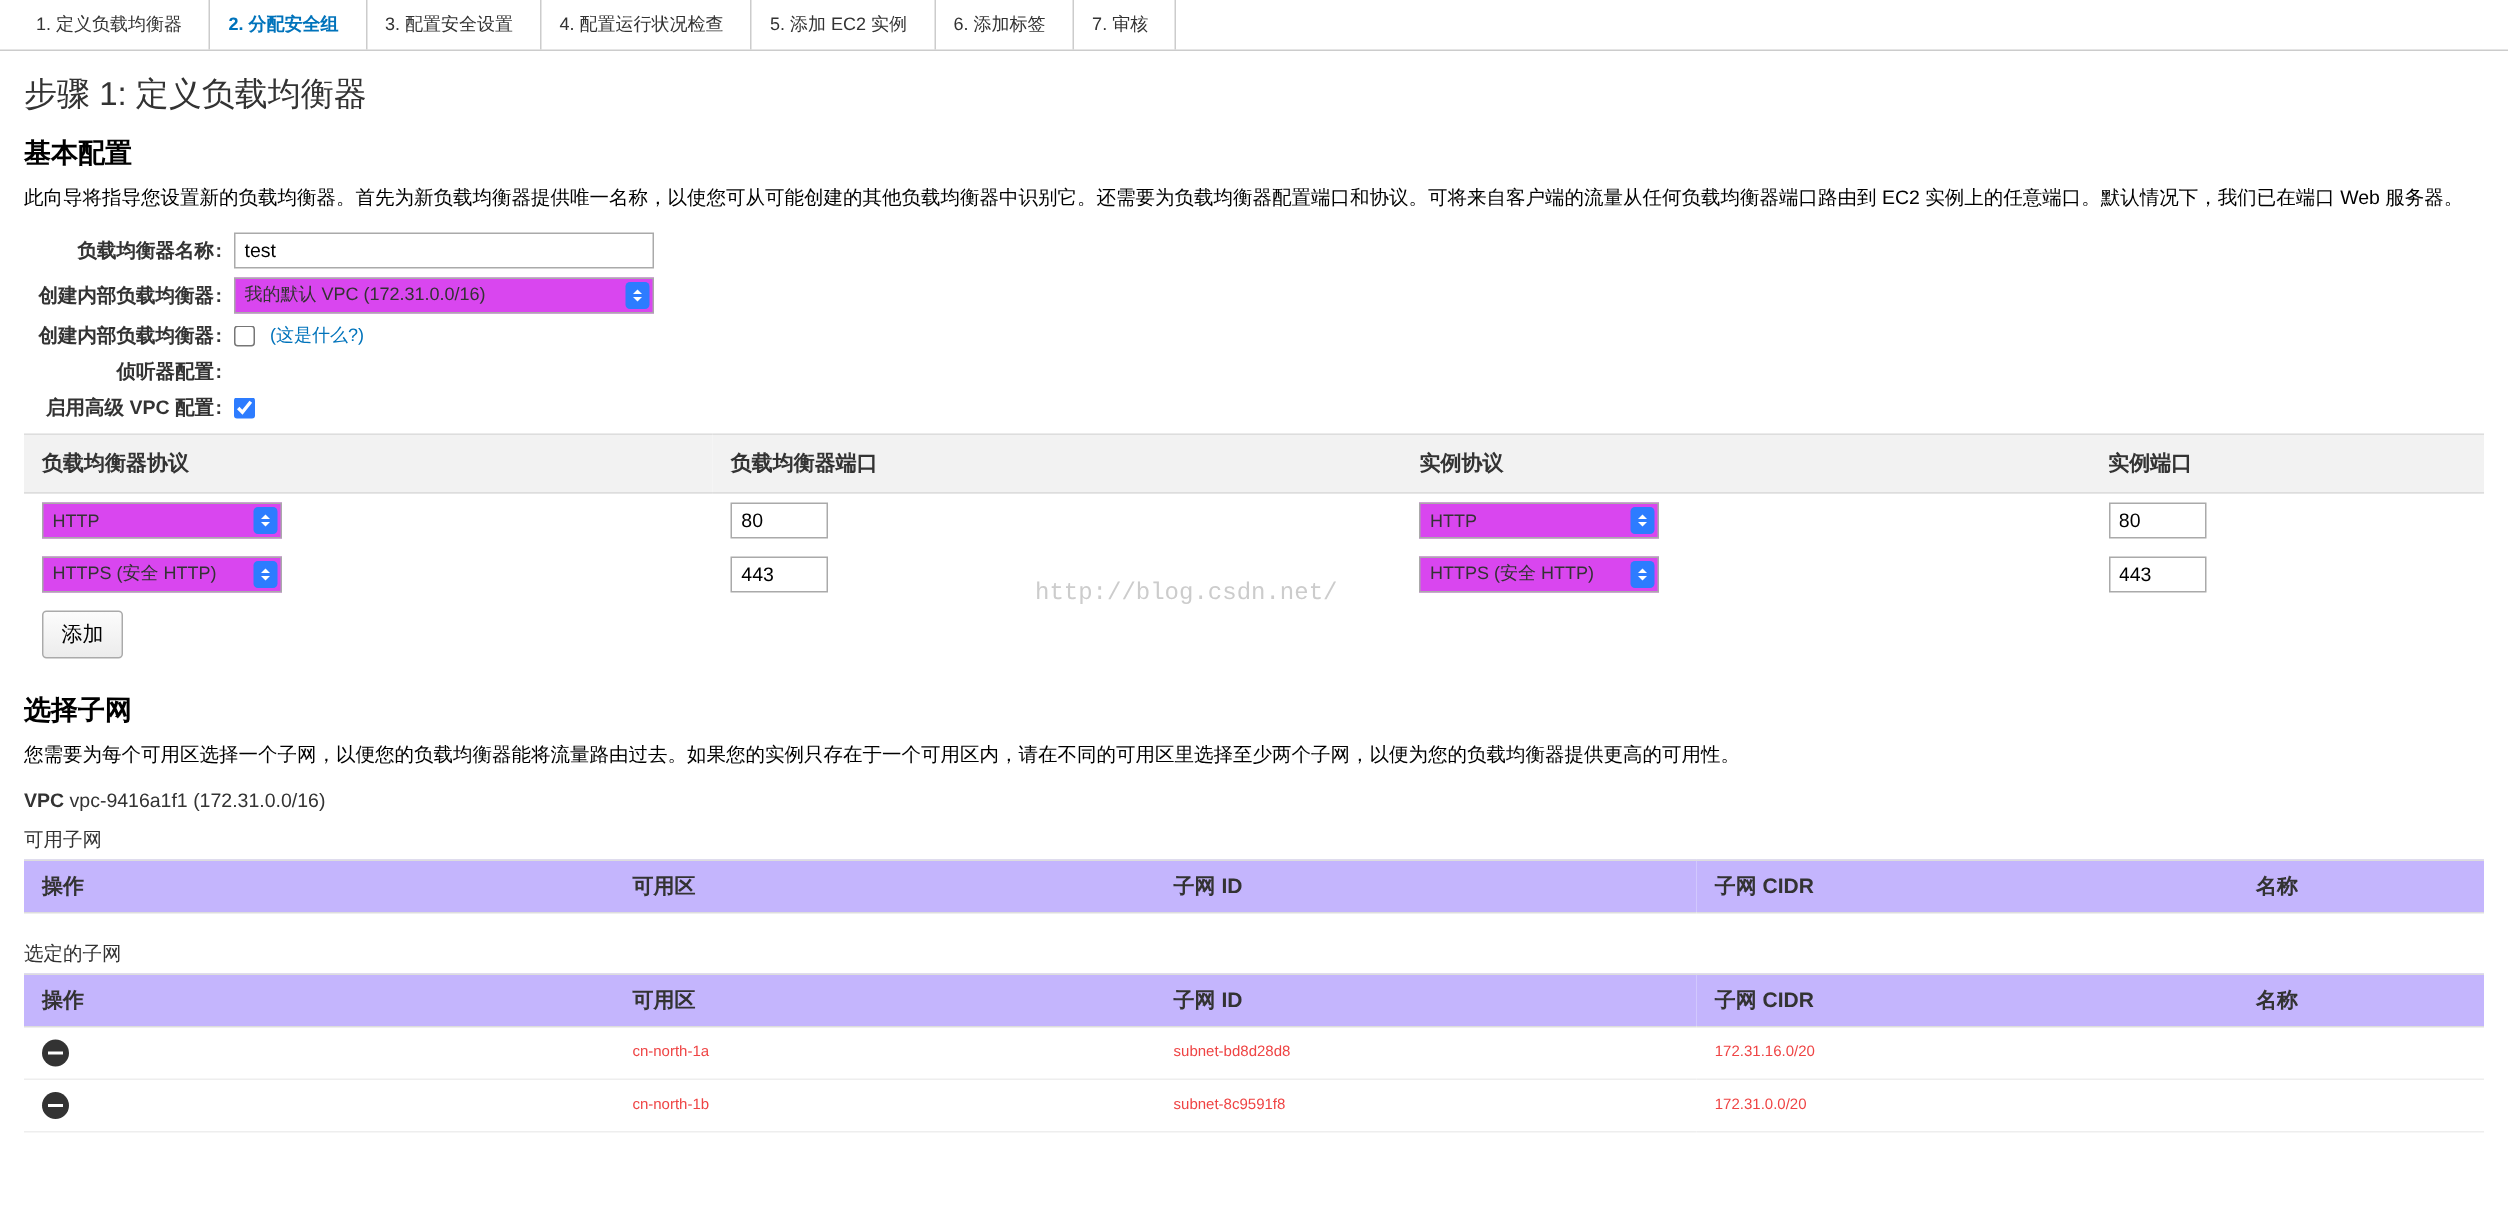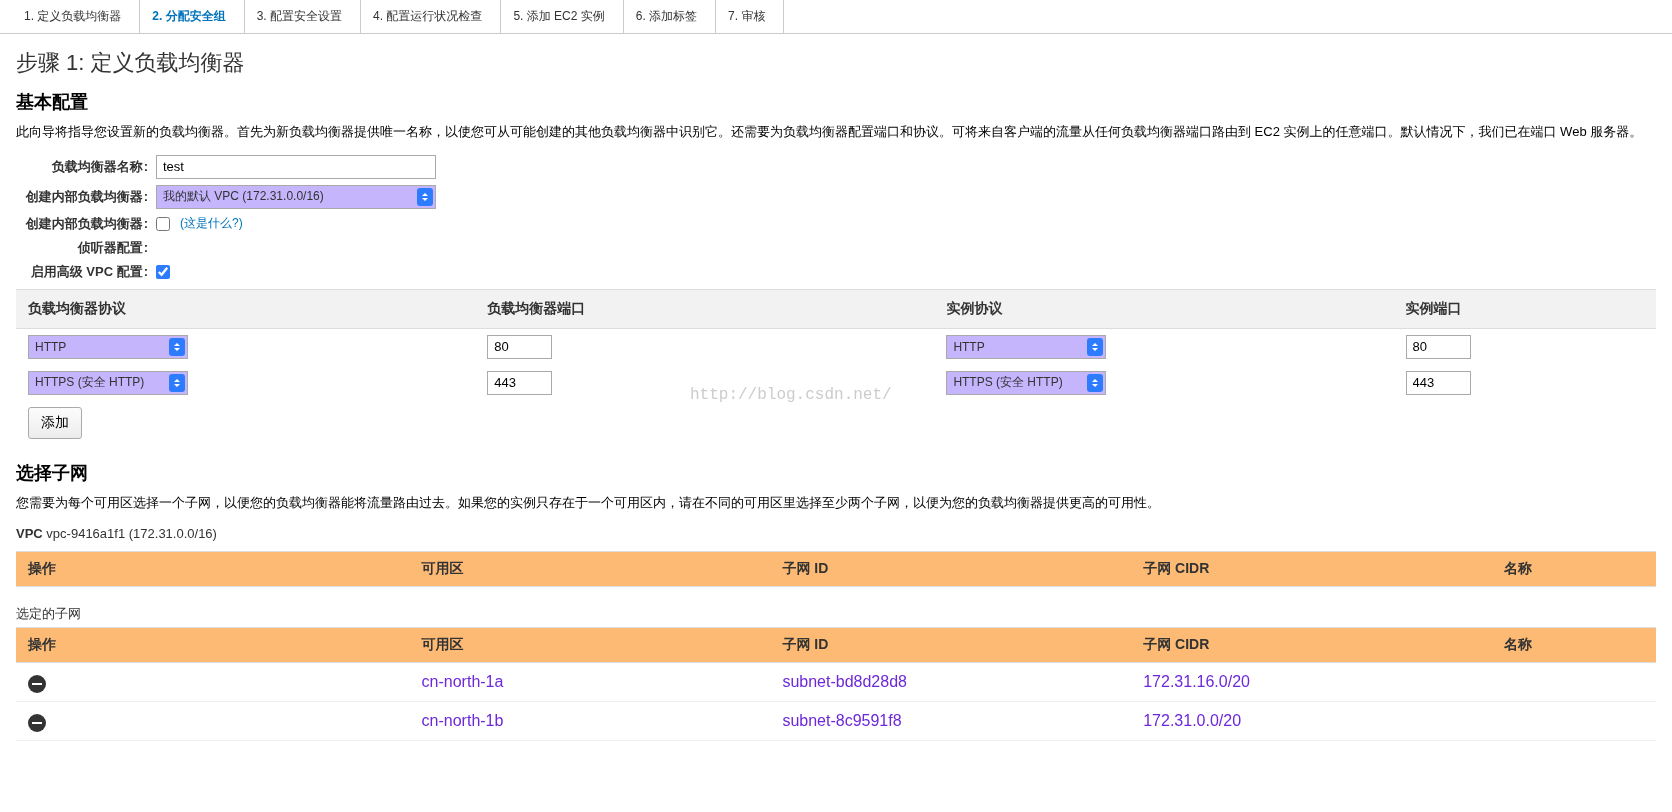--- a/index.html
+++ b/index.html
@@ -40,21 +40,21 @@
   }
   .form-label::after { content: ":"; margin-left: 1px; }
   .form-control-wrap { flex: 0 0 auto; display: flex; align-items: center; gap: 10px; border-radius: 11px; }
 
   input[type="text"].txt {
     width: 280px; height: 24px; border: 1px solid #aaa; padding: 2px 6px; font-size: 13px;
   }
   .select-box {
     display: inline-flex; align-items: center; justify-content: space-between;
     width: 280px; height: 24px; border: 1px solid #aaa; padding: 2px 2px 2px 6px;
-    font-size: 12px; background: #c4b5fd; position: relative;
+    font-size: 12px; background: #d946ef; position: relative;
   }
   .select-box.small { width: 160px; }
   .select-arrow {
     width: 16px; height: 18px; background: #2d7cff; border-radius: 3px;
     display: inline-flex; align-items: center; justify-content: center; flex-direction: column;
   }
   .select-arrow::before, .select-arrow::after {
     content: ""; width: 0; height: 0; border-left: 3px solid transparent; border-right: 3px solid transparent;
   }
   .select-arrow::before { border-bottom: 3px solid #fff; margin-bottom: 2px; }
@@ -80,24 +80,24 @@
   }
 
   .vpc-line { font-size: 13px; margin: 6px 0 10px; }
   .vpc-line b { font-weight: 700; }
 
   .subnet-subtitle { font-size: 13px; color: #333; margin: 8px 0 4px; }
 
   .subnet-table { width: 100%; border-collapse: collapse; }
   .subnet-table th {
     text-align: left; font-size: 14px; font-weight: 700; color: #333;
-    background: #fdba74; padding: 8px 12px; border-top: 1px solid #ddd; border-bottom: 1px solid #ddd;
+    background: #c4b5fd; padding: 8px 12px; border-top: 1px solid #ddd; border-bottom: 1px solid #ddd;
   }
   .subnet-table td {
-    padding: 8px 12px; font-size: 16px; color: #6d28d9; border-bottom: 1px solid #eee;
+    padding: 8px 12px; font-size: 10px; color: #ef4444; border-bottom: 1px solid #eee;
   }
   .remove-icon {
     width: 18px; height: 18px; border-radius: 50%; background: #333;
     display: inline-flex; align-items: center; justify-content: center;
   }
   .remove-icon::before {
     content: ""; width: 10px; height: 2px; background: #fff;
   }
 
   .watermark {
@@ -215,20 +215,21 @@
 
   
   <h2 class="section-title">选择子网</h2>
   <p class="section-desc">您需要为每个可用区选择一个子网，以便您的负载均衡器能将流量路由过去。如果您的实例只存在于一个可用区内，请在不同的可用区里选择至少两个子网，以便为您的负载均衡器提供更高的可用性。</p>
 
   <div class="vpc-line">
     <b>VPC</b>
     <span>vpc-9416a1f1 (172.31.0.0/16)</span>
   </div>
 
+  <div class="subnet-subtitle">可用子网</div>
   <table class="subnet-table">
     <thead>
       <tr>
         <th class="col-op">操作</th>
         <th class="col-az">可用区</th>
         <th class="col-sid">子网 ID</th>
         <th class="col-cidr">子网 CIDR</th>
         <th class="col-name">名称</th>
       </tr>
     </thead>

